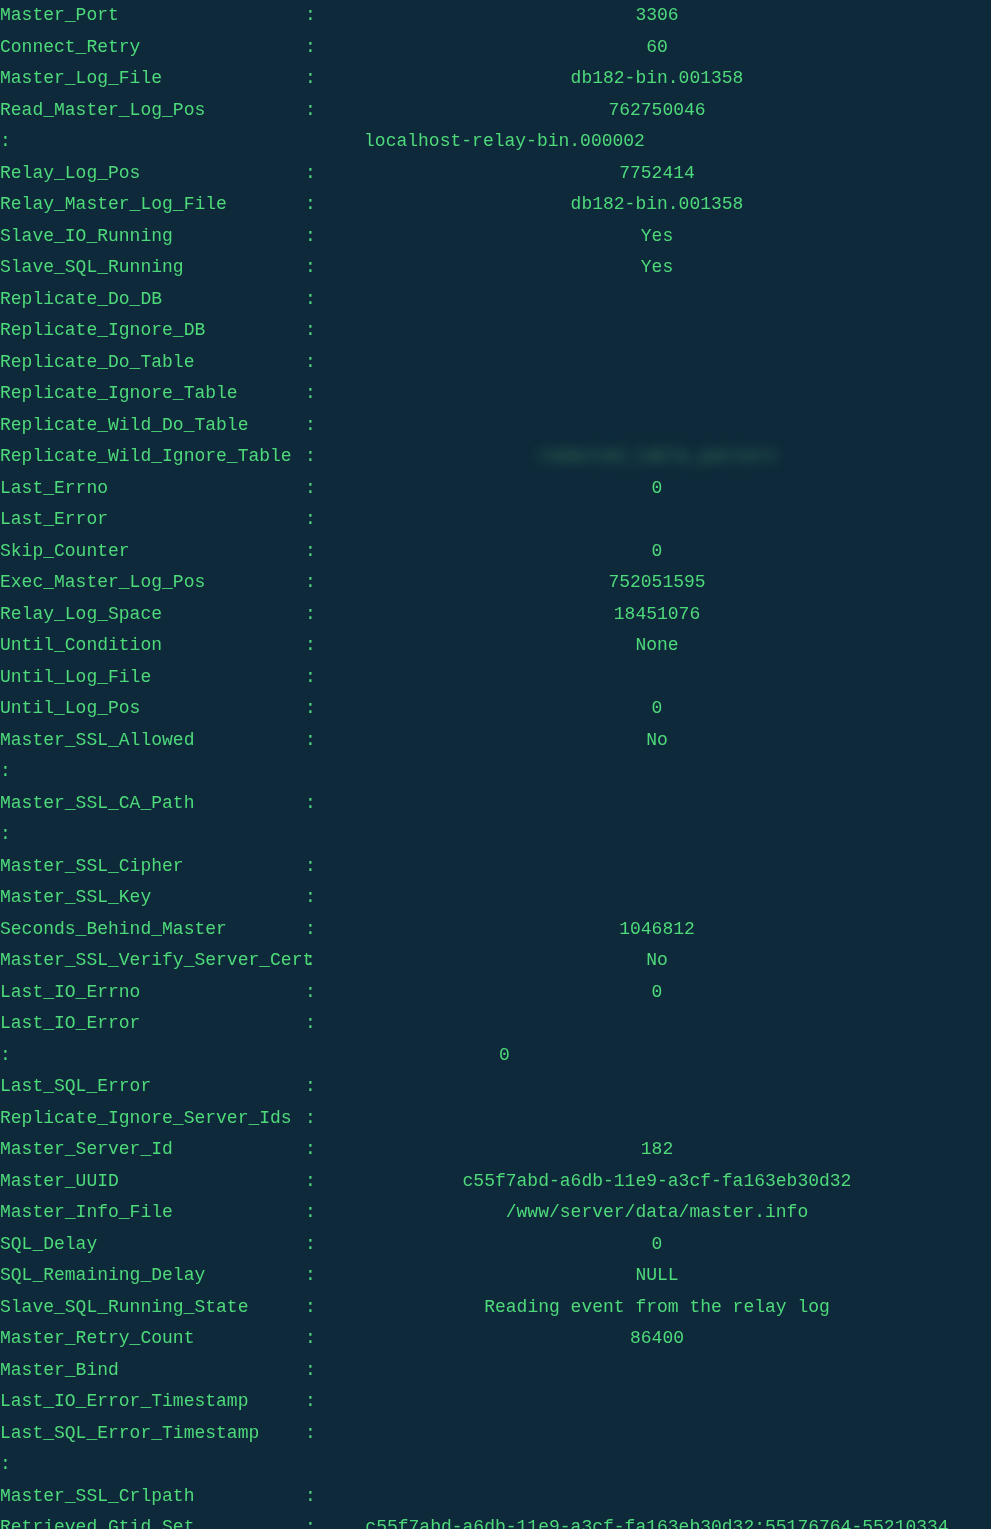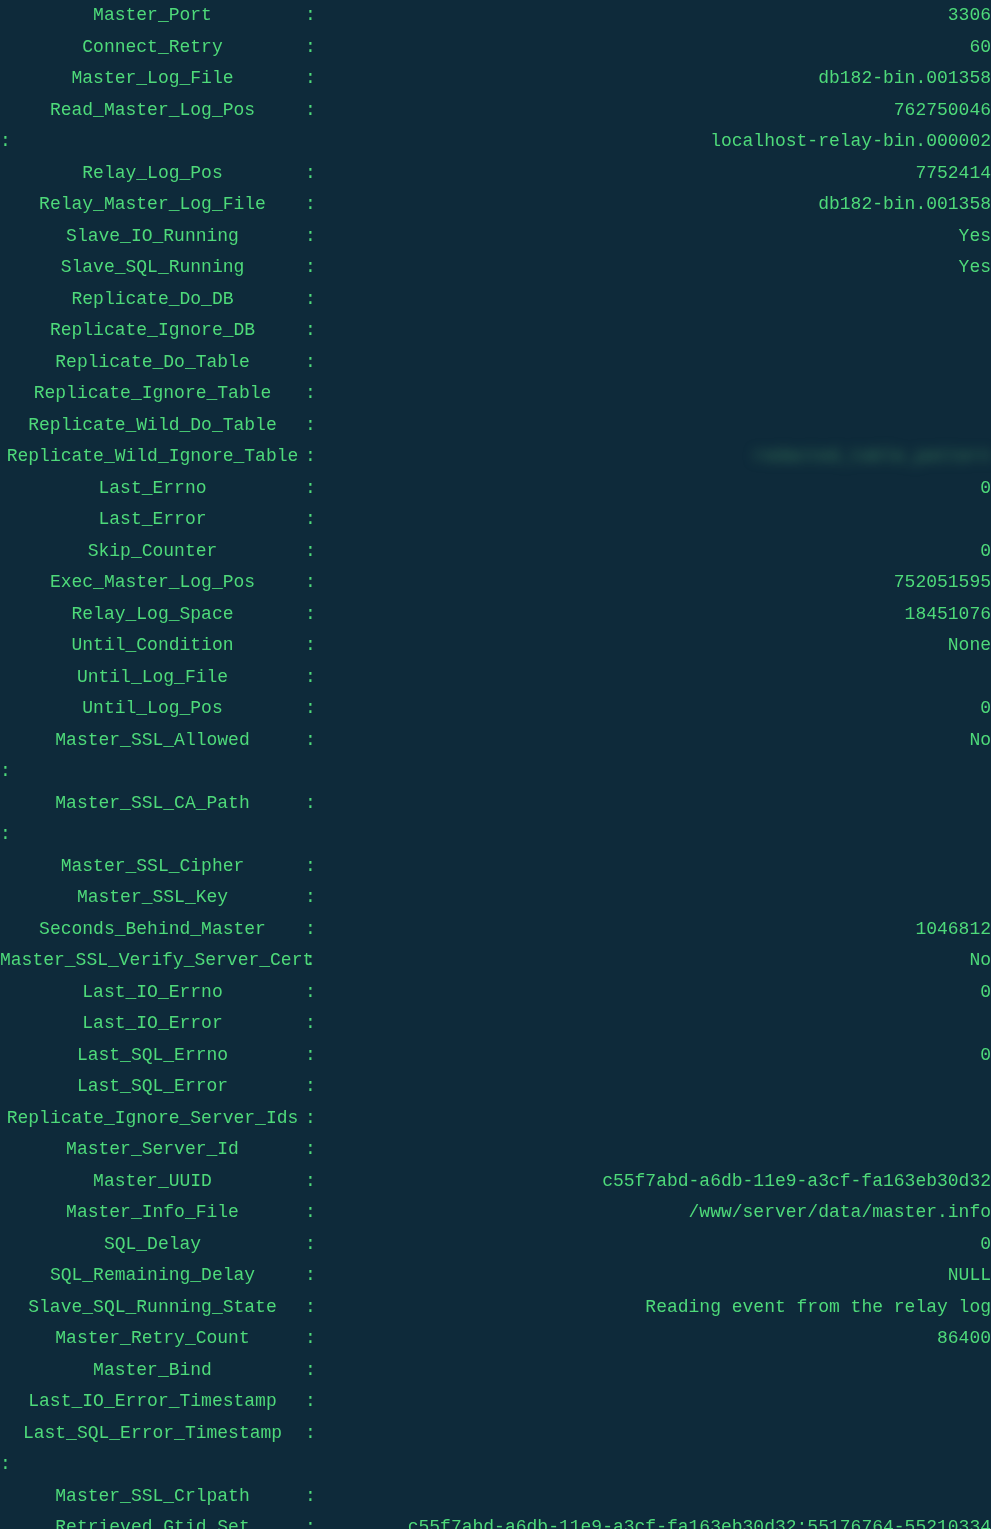--- a/index.html
+++ b/index.html
@@ -11,30 +11,30 @@
       padding: 0;
       line-height: 1.75;
       width: 991px;
     }
     .row {
       display: flex;
       white-space: pre;
     }
     .label {
       width: 305px;
-      text-align: center;
+      text-align: left;
       flex-shrink: 0;
     }
     .sep {
       width: 18px;
       flex-shrink: 0;
       text-align: left;
     }
     .value {
-      text-align: right;
+      text-align: center;
       flex-grow: 1;
     }
     .blurred {
       filter: blur(6px);
       color: #3a7a5a;
     }
   </style>
 </head>
 <body>
 
@@ -65,24 +65,24 @@
     <div class="row"><span class="label">Master_SSL_Allowed</span><span class="sep">: </span><span class="value">No</span></div>
     <div class="row"><span class="sep">: </span><span class="value"></span></div>
     <div class="row"><span class="label">Master_SSL_CA_Path</span><span class="sep">: </span><span class="value"></span></div>
     <div class="row"><span class="sep">: </span><span class="value"></span></div>
     <div class="row"><span class="label">Master_SSL_Cipher</span><span class="sep">: </span><span class="value"></span></div>
     <div class="row"><span class="label">Master_SSL_Key</span><span class="sep">: </span><span class="value"></span></div>
     <div class="row"><span class="label">Seconds_Behind_Master</span><span class="sep">: </span><span class="value">1046812</span></div>
     <div class="row"><span class="label">Master_SSL_Verify_Server_Cert</span><span class="sep">: </span><span class="value">No</span></div>
     <div class="row"><span class="label">Last_IO_Errno</span><span class="sep">: </span><span class="value">0</span></div>
     <div class="row"><span class="label">Last_IO_Error</span><span class="sep">: </span><span class="value"></span></div>
-    <div class="row"><span class="label">Last_SQL_Errno</span><span class="sep">: </span><span class="value">0</span></div>
+    <div class="row"><span class="sep">: </span><span class="value">0</span></div>
     <div class="row"><span class="label">Last_SQL_Error</span><span class="sep">: </span><span class="value"></span></div>
     <div class="row"><span class="label">Replicate_Ignore_Server_Ids</span><span class="sep">: </span><span class="value"></span></div>
-    <div class="row"><span class="label">Master_Server_Id</span><span class="sep">: </span></div>
+    <div class="row"><span class="label">Master_Server_Id</span><span class="sep">: </span><span class="value">182</span></div>
     <div class="row"><span class="label">Master_UUID</span><span class="sep">: </span><span class="value">c55f7abd-a6db-11e9-a3cf-fa163eb30d32</span></div>
     <div class="row"><span class="label">Master_Info_File</span><span class="sep">: </span><span class="value">/www/server/data/master.info</span></div>
     <div class="row"><span class="label">SQL_Delay</span><span class="sep">: </span><span class="value">0</span></div>
     <div class="row"><span class="label">SQL_Remaining_Delay</span><span class="sep">: </span><span class="value">NULL</span></div>
     <div class="row"><span class="label">Slave_SQL_Running_State</span><span class="sep">: </span><span class="value">Reading event from the relay log</span></div>
     <div class="row"><span class="label">Master_Retry_Count</span><span class="sep">: </span><span class="value">86400</span></div>
     <div class="row"><span class="label">Master_Bind</span><span class="sep">: </span><span class="value"></span></div>
     <div class="row"><span class="label">Last_IO_Error_Timestamp</span><span class="sep">: </span><span class="value"></span></div>
     <div class="row"><span class="label">Last_SQL_Error_Timestamp</span><span class="sep">: </span><span class="value"></span></div>
     <div class="row"><span class="sep">: </span><span class="value"></span></div>

